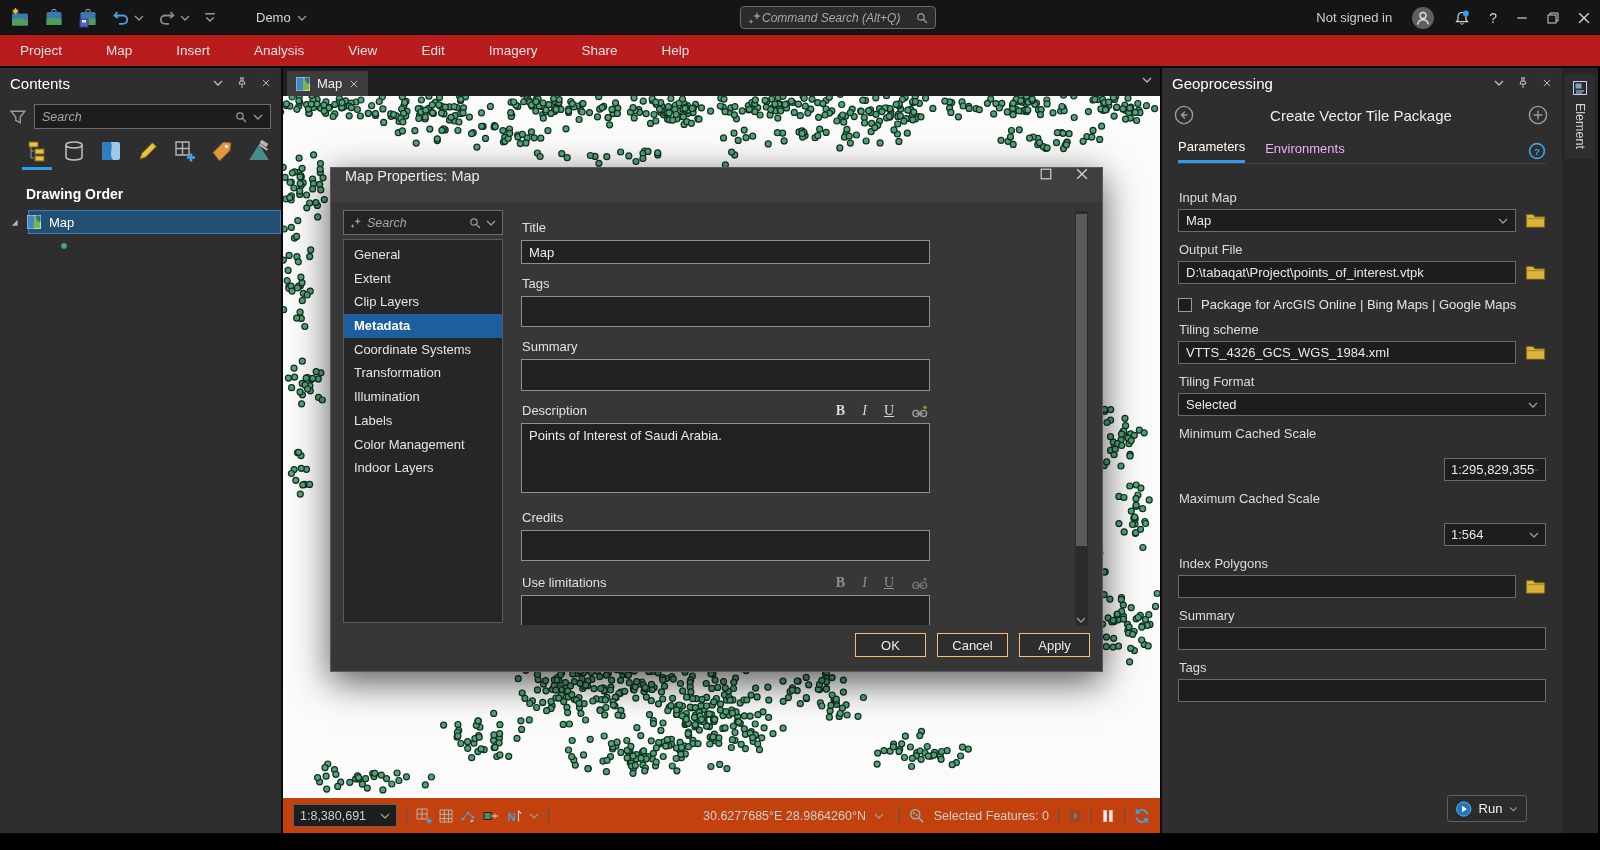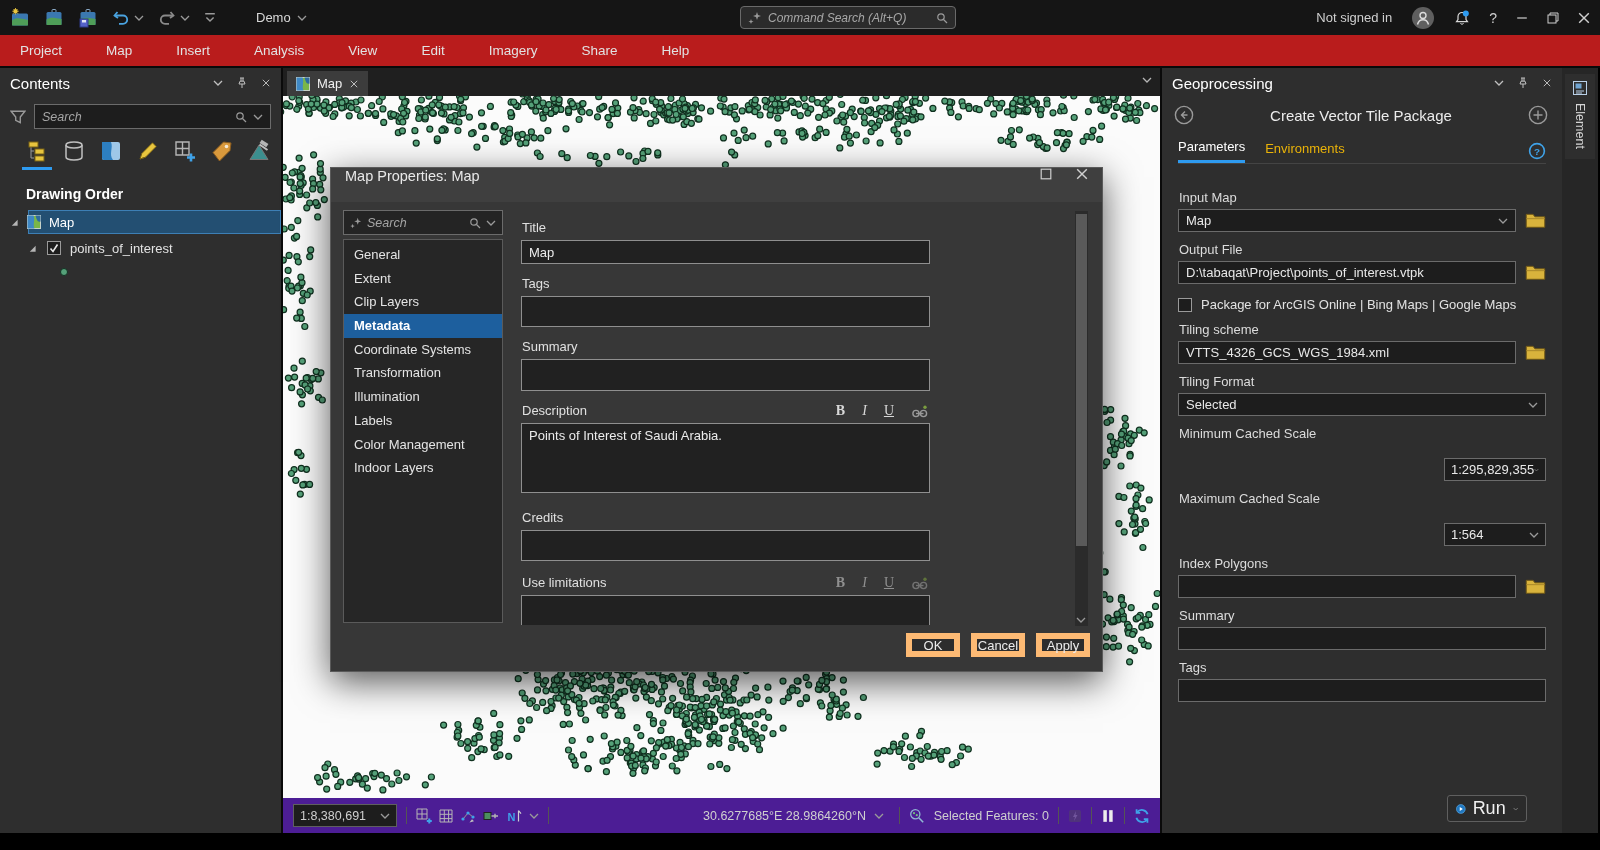--- a/index.html
+++ b/index.html
@@ -12,22 +12,22 @@
               display:flex; align-items:center; }
   .tb-left { display:flex; align-items:center; gap:14px; padding-left:10px; }
   .tb-appicon { width:20px; height:20px; display:inline-flex; }
   .tb-group { display:flex; align-items:center; gap:4px; }
   .icon { display:inline-flex; align-items:center; justify-content:center; }
   .icon svg { width:100%; height:100%; display:block; }
   .i10 { width:10px; height:8px; } .i12 { width:12px; height:12px; } .i14 { width:14px; height:14px; }
   .i16 { width:16px; height:16px; } .i18 { width:18px; height:18px; } .i20 { width:20px; height:20px; }
   .undo-c { color:#4aa3e0; } .redo-c { color:#8a8a8a; } .dim { color:#9a9a9a; }
   .project-name { display:flex; align-items:center; gap:6px; margin-left:26px; color:#d8d8d8; font-size:13px; }
-  .cmd-search { position:absolute; left:740px; top:6px; width:216px; height:23px; background:#2b2b2b;
-                border:1px solid #6a6a6a; border-radius:4px; display:flex; align-items:center; gap:6px; padding:0 7px; }
+  .cmd-search { position:absolute; left:740px; top:6px; width:196px; height:23px; background:#2b2b2b;
+                border:1px solid #6a6a6a; border-radius:4px; display:flex; align-items:center; padding:0 7px; }
   .cmd-search input { flex:1; background:transparent; border:0; outline:none; color:#c9c9c9;
                 font-style:italic; font-size:12px; font-family:"Liberation Sans",sans-serif; min-width:0; }
   .cmd-search input::placeholder { color:#a8a8a8; font-style:italic; }
   .tb-right { position:absolute; right:10px; top:0; height:35px; display:flex; align-items:center; gap:19px; }
   .signin { color:#cfcfcf; font-size:13px; }
   .win-btn { color:#cfcfcf; }
 
   
   .menubar { position:absolute; left:0; top:35px; width:1600px; height:33px; background:#b91c1c;
              border-bottom:2px solid #0a0a0a; display:flex; align-items:center; padding-left:20px; }
@@ -64,54 +64,54 @@
   
   .map-area { width:877px; height:100%; position:relative; background:#1f1f1f; }
   .tabstrip { position:absolute; left:0; top:0; right:0; height:28px; background:#1f1f1f; display:flex; align-items:flex-end; }
   .map-tab { margin-left:4px; height:25px; background:#3c3c3c; display:flex; align-items:center; gap:7px; padding:0 9px; }
   .map-tab .lbl { color:#f0f0f0; font-size:13px; }
   .tabstrip-chevron { position:absolute; right:8px; top:8px; color:#b5b5b5; }
   .map-canvas { position:absolute; left:0; top:28px; width:877px; height:702px; background:#fbfbfb; overflow:hidden; }
   .map-canvas svg { display:block; }
 
   
-  .statusbar { position:absolute; left:0; bottom:0; width:877px; height:35px; background:#4c1d95;
+  .statusbar { position:absolute; left:0; bottom:0; width:877px; height:35px; background:#c2410c;
                display:flex; align-items:center; gap:9px; padding:4px 10px; color:#cfcfcf; font-size:12.5px; z-index:5; }
   .scale-box { width:104px; height:23px; background:#1d1d1d; border:1px solid #5f5f5f; display:flex;
                align-items:center; justify-content:space-between; padding:0 6px; }
   .sb-sep { width:1px; height:17px; background:#555; }
   .sb-icons { display:flex; align-items:center; gap:7px; }
   .coords { display:flex; align-items:center; gap:8px; margin-left:145px; }
   .sb-right { display:flex; align-items:center; gap:9px; margin-left:auto; }
 
   
   .gp-panel { width:402px; height:100%; background:#2e2e2e; border-left:2px solid #0a0a0a; position:relative; }
   .gp-toolrow { display:flex; align-items:center; margin:7px 14px 0 12px; }
   .gp-tool-title { flex:1; text-align:center; font-size:15px; color:#ececec; }
   .gp-tabs { display:flex; align-items:center; gap:20px; margin:14px 16px 0 16px; border-bottom:1px solid #444; padding-bottom:0; }
-  .gp-tab { padding-bottom:6px; color:#eab308; font-size:13px; }
+  .gp-tab { padding-bottom:6px; color:#f0abfc; font-size:13px; }
   .gp-tab.selected { color:#fff; border-bottom:3px solid #2e9bf0; }
   .gp-help { margin-left:auto; }
   .gp-body { position:absolute; left:0; top:108px; right:0; bottom:50px; padding:4px 16px 0 16px; overflow:hidden; }
   .fld-label { color:#dcdcdc; font-size:13px; margin:10px 0 4px 1px; }
   .fld-row { display:flex; align-items:center; gap:9px; }
   .fld-input { flex:1; height:23px; background:#1d1d1d; border:1px solid #6b6b6b; display:flex; align-items:center;
                padding:0 7px; color:#e8e8e8; min-width:0; }
   .fld-input.select { justify-content:space-between; }
   .fld-input .val { overflow:hidden; white-space:nowrap; text-overflow:ellipsis; }
   .fld-empty { color:#888; }
   .folder-btn { width:21px; height:17px; flex:0 0 auto; }
   .chk-row { display:flex; align-items:center; gap:9px; margin-top:13px; }
   .chk-row .lbl { color:#e2e2e2; }
   .scale-row { display:flex; justify-content:flex-end; margin-top:17px; }
   .scale-combo { width:102px; height:23px; background:#1d1d1d; border:1px solid #6b6b6b; display:flex;
                  align-items:center; justify-content:space-between; padding:0 6px; color:#e8e8e8; }
   .run-btn { position:absolute; right:35px; bottom:11px; width:80px; height:27px; background:#2b2b2b;
              border:1px solid #5f5f5f; border-radius:3px; display:flex; align-items:center; gap:7px; padding:0 8px; }
-  .run-btn .lbl { color:#f0f0f0; font-size:18px; flex:1; text-align:center; }
+  .run-btn .lbl { color:#f0f0f0; font-size:13px; flex:1; text-align:center; }
 
   
   .dock-strip { width:36px; height:100%; background:#262626; display:flex; flex-direction:column; align-items:center; }
   .dock-tab { margin-top:6px; padding:6px 0 10px 0; background:#2e2e2e; width:30px; display:flex; flex-direction:column; align-items:center; gap:7px; }
   .dock-tab .vlabel { writing-mode:vertical-rl; color:#d5d5d5; font-size:12.5px; }
 
   
   .dialog { position:absolute; left:330px; top:167px; width:773px; height:505px; background:#373737;
             border:1px solid #5a5a5a; box-shadow:0 10px 34px rgba(0,0,0,.65); z-index:10; }
   .dlg-titlebar { height:34px; background:#3f3f3f; display:flex; align-items:flex-start; padding:0 14px; }
@@ -138,21 +138,21 @@
   .fmt-row .fld-label { flex:1; }
   .fmt-btns { display:flex; align-items:center; gap:17px; padding-right:12px; margin-bottom:4px; }
   .fmt-b { font-family:"Liberation Serif",serif; color:#d8d8d8; font-size:14px; }
   .fmt-b.b { font-weight:bold; } .fmt-b.i { font-style:italic; } .fmt-b.u { text-decoration:underline; }
   .fmt-btns.dimmed .fmt-b { color:#8f8f8f; }
   .dlg-scroll { position:absolute; right:14px; top:43px; width:13px; height:415px; background:#2b2b2b; }
   .dlg-thumb { position:absolute; left:1px; top:3px; width:11px; height:332px; background:#5a5a5a; }
   .dlg-scroll .down-ar { position:absolute; left:1px; bottom:2px; color:#9a9a9a; }
   .dlg-footer { position:absolute; left:0; right:0; bottom:0; height:47px; }
   .dlg-btns { position:absolute; right:12px; top:9px; display:flex; gap:11px; }
-  .dlg-btn { width:54px; height:24px; background:#2d2d2d; border:6px solid #fdba74; color:#ececec;
+  .dlg-btn { width:71px; height:24px; background:#2d2d2d; border:1px solid #fdba74; color:#ececec;
              font-size:13px; font-family:"Liberation Sans",sans-serif; display:flex; align-items:center; justify-content:center; }
 
   .bottom-black { position:absolute; left:0; top:833px; width:1600px; height:17px; background:#000; }
 </style>
 </head>
 <body>
 
 <div class="app">
 
   <div class="titlebar">
@@ -397,33 +397,20 @@
             </svg>
           </span>
         <span class="icon i14 maplayer-ic">
             <svg viewBox="0 0 14 14">
               <rect x="0.5" y="0.5" width="13" height="13" fill="#7ab648" stroke="#c8d2c8"></rect>
               <path d="M.5 .5h6c2 4-1 9 1 13h-7z" fill="#3f88c5"></path>
               <path d="M8.5 .5h5V6.5c-3 1-3.8-2-5-6z" fill="#2e6b9e"></path>
             </svg>
           </span>
         <span class="lbl">Map</span>
-      </div>
-      <div class="tree-row-layer">
-        <span class="icon tree-caret">
-            <svg viewBox="0 0 10 10">
-              <path d="M2 8.5h6.5V2z" fill="#b5b5b5"></path>
-            </svg>
-          </span>
-        <span class="cbx">
-            <svg viewBox="0 0 10 10">
-              <path d="M1.5 5.5l2.5 3 4.5-7" fill="none" stroke="#e8e8e8" stroke-width="1.6"></path>
-            </svg>
-          </span>
-        <span class="lbl">points_of_interest</span>
       </div>
       <div class="legend-dot"></div>
     </aside>
 
     <section class="map-area">
       <div class="tabstrip">
         <div class="map-tab">
           <span class="icon i14">
               <svg viewBox="0 0 14 14">
                 <rect x="0.5" y="0.5" width="13" height="13" fill="#7ab648" stroke="#c8d2c8"></rect>

